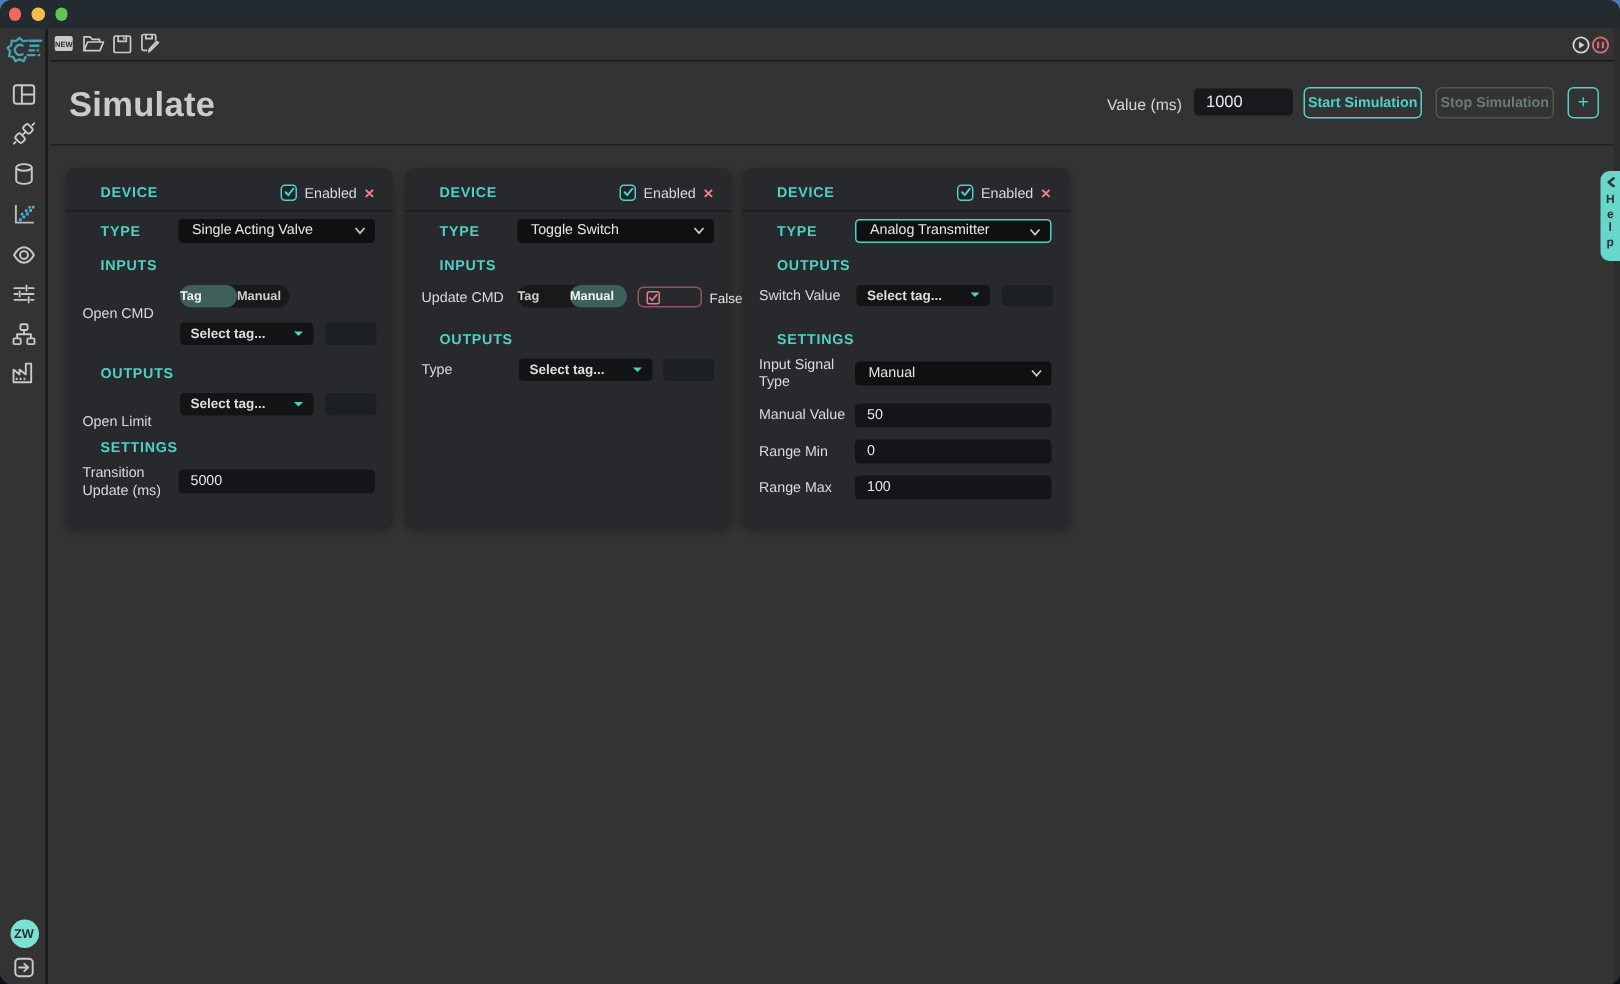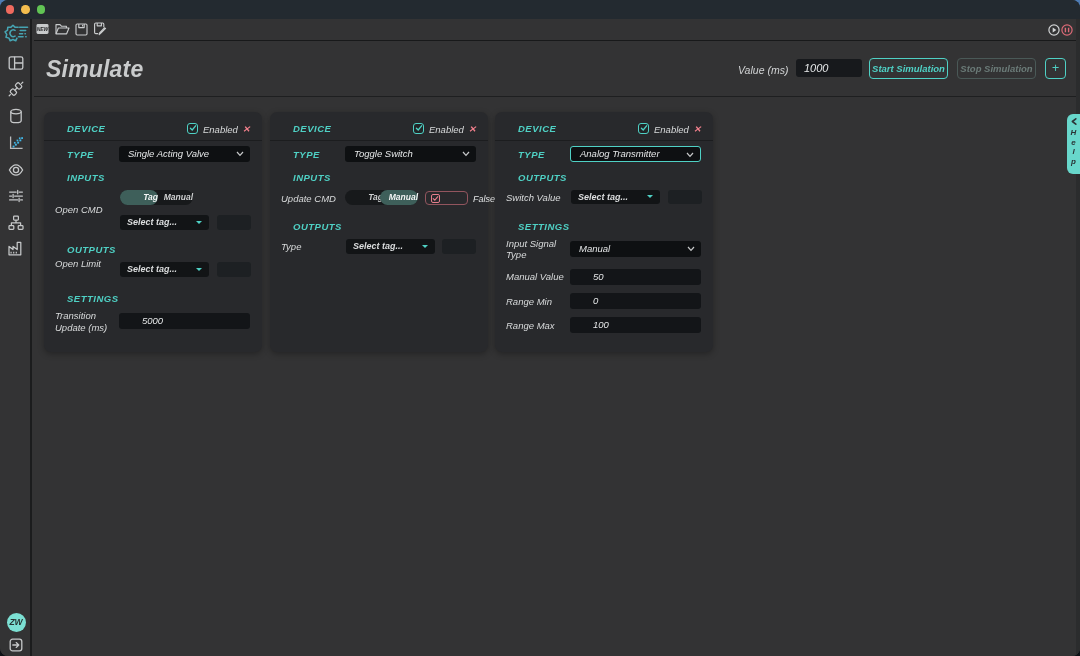--- a/index.html
+++ b/index.html
@@ -1,39 +1,39 @@
 <!DOCTYPE html>
 <html><head>
 <meta charset="utf-8">
 <style>
 * { margin:0; padding:0; box-sizing:border-box; }
 html,body { width:1080px; height:656px; overflow:hidden; }
 body { font-family:"Liberation Sans", sans-serif; background:#333334; }
 .corner { position:absolute; width:12px; height:12px; z-index:0; }
-#win { position:absolute; left:0; top:0; width:1080px; height:656px; border-radius:8px; overflow:hidden; background:#333334; z-index:1;font-style:italic; }
+#win { position:absolute; left:0; top:0; width:1080px; height:656px; border-radius:8px; overflow:hidden; background:#333334; z-index:1; }
 #titlebar { position:absolute; left:0; top:0; width:1080px; height:19px; background:#232a30; }
 .tl { position:absolute; top:5.2px; width:8.6px; height:8.6px; border-radius:50%; }
 #sidebar { position:absolute; left:0; top:19px; width:32px; height:637px; background:#333334; border-right:2px solid #1b1c1d; }
 #toolbar { position:absolute; left:34px; top:19px; width:1046px; height:22px; background:#333334; border-bottom:1.5px solid #18191a; }
 #pagehead { position:absolute; left:34px; top:43px; width:1046px; height:54px; background:#333334; border-bottom:1px solid #1e1f20; }
 #canvas { position:absolute; left:34px; top:98px; width:1046px; height:558px; background:#333334; }
 #rightstrip { position:absolute; right:0; top:19px; width:4px; height:637px; background:#2b2c2d; }
 h1.sim { position:absolute; left:46px; top:56px; font-size:23px; font-weight:700; color:#c9cbcc; letter-spacing:0.2px; }
 .card { position:absolute; top:112px; width:218px; height:240px; background:#28292c; border-radius:7px; box-shadow:0 2px 6px rgba(0,0,0,0.3); }
 .seclabel { position:absolute; left:11px; font-size:9.5px; font-weight:700; color:#4fd1c5; letter-spacing:0.5px;margin-left:12px; }
 .flabel { position:absolute; left:11px; font-size:9.5px; color:#d8dadb; }
 .hdrline { position:absolute; left:0; top:28px; width:100%; border-top:1px solid #1c1d1f; }
 .typesel { position:absolute; left:75px; top:34px; width:131px; height:15.5px; background:#0e1012; border-radius:3px; color:#e4e6e7; font-size:9.5px; line-height:15.5px; padding-left:9px; }
 .typesel .chev { position:absolute; right:6px; top:4.5px; } .typesel .chev svg { display:block; }
 .seltag { position:absolute; background:#121416; border-radius:3px; width:89px; height:14.5px; color:#dcdedf; font-size:9px; font-weight:700; line-height:14.5px; padding-left:7px; }
 .seltag .tri { position:absolute; right:7px; top:5.5px; width:0; height:0; border-left:3px solid transparent; border-right:3px solid transparent; border-top:3.6px solid #4fd1c5; }
 .valbox { position:absolute; background:#1d2023; border-radius:3px; width:34px; height:14.5px; }
-.inputbox { position:absolute; left:75px; width:131px; height:16px; background:#131518; border-radius:3px; color:#e4e6e7; font-size:9.5px; line-height:16px; padding-left:23px; }
+.inputbox { position:absolute; left:75px; width:131px; height:16px; background:#131518; border-radius:3px; color:#e4e6e7; font-size:9.5px; line-height:16px; padding-left:8px; }
 .pill { position:absolute; width:73px; height:15px; background:#17191b; border-radius:8px; }
-.pillseg { position:absolute; top:0; height:15px; border-radius:8px; font-size:8.5px; font-weight:700; text-align:right; line-height:15px; }
+.pillseg { position:absolute; top:0; height:15px; border-radius:8px; font-size:8.5px; font-weight:700; text-align:left; line-height:15px; }
 .cb { position:absolute; width:11px; height:11px; border:1.4px solid #4fd1c5; border-radius:3px; background:#222527; }
 .cb svg { position:absolute; left:0.6px; top:0.6px; }
 .enlab { position:absolute; font-size:9.5px; color:#d8dadb; }
 .xclose { position:absolute; font-size:9px; font-weight:700; color:#f3808d; transform:scaleY(0.95); }
 .icon { position:absolute; }
 </style>
 </head>
 <body>
 <div class="corner" style="left:0; top:0; background:#4e7cb4;"></div>
 <div class="corner" style="right:0; top:0; background:#4e7cb4;"></div>
@@ -83,21 +83,21 @@
         </span></div>
     <div class="seclabel" style="top:59.5px;">INPUTS</div>
     <div class="pill" style="left:76px; top:78px;">
       <div class="pillseg" style="left:0; width:38px; background:#3e5f5a; color:#f2f4f4;">Tag</div>
       <div class="pillseg" style="left:38px; width:35px; color:#cdcfd0;">Manual</div>
     </div>
     <div class="flabel" style="top:91.5px;">Open CMD</div>
     <div class="seltag" style="left:76px; top:103px;">Select tag...<span class="tri"></span></div>
     <div class="valbox" style="left:173px; top:103px;"></div>
     <div class="seclabel" style="top:131.5px;">OUTPUTS</div>
-    <div class="flabel" style="top:146px;">Open Limit</div>
+    <div class="flabel" style="top:164px;">Open Limit</div>
     <div class="seltag" style="left:76px; top:150px;"><span style="position:relative;">Select tag...</span><span class="tri"></span></div>
     <div class="valbox" style="left:173px; top:150px;"></div>
     <div class="seclabel" style="top:180.5px;">SETTINGS</div>
     <div class="flabel" style="top:198px; line-height:11.7px; width:62px;">Transition Update (ms)</div>
     <div class="inputbox" style="top:201px;">5000</div>
   </div>
 
   <div class="card" id="card2" style="left:270px;">
     <div class="seclabel" style="top:11px;">DEVICE</div>
     <div class="cb" style="left:143px; top:10.5px;">

